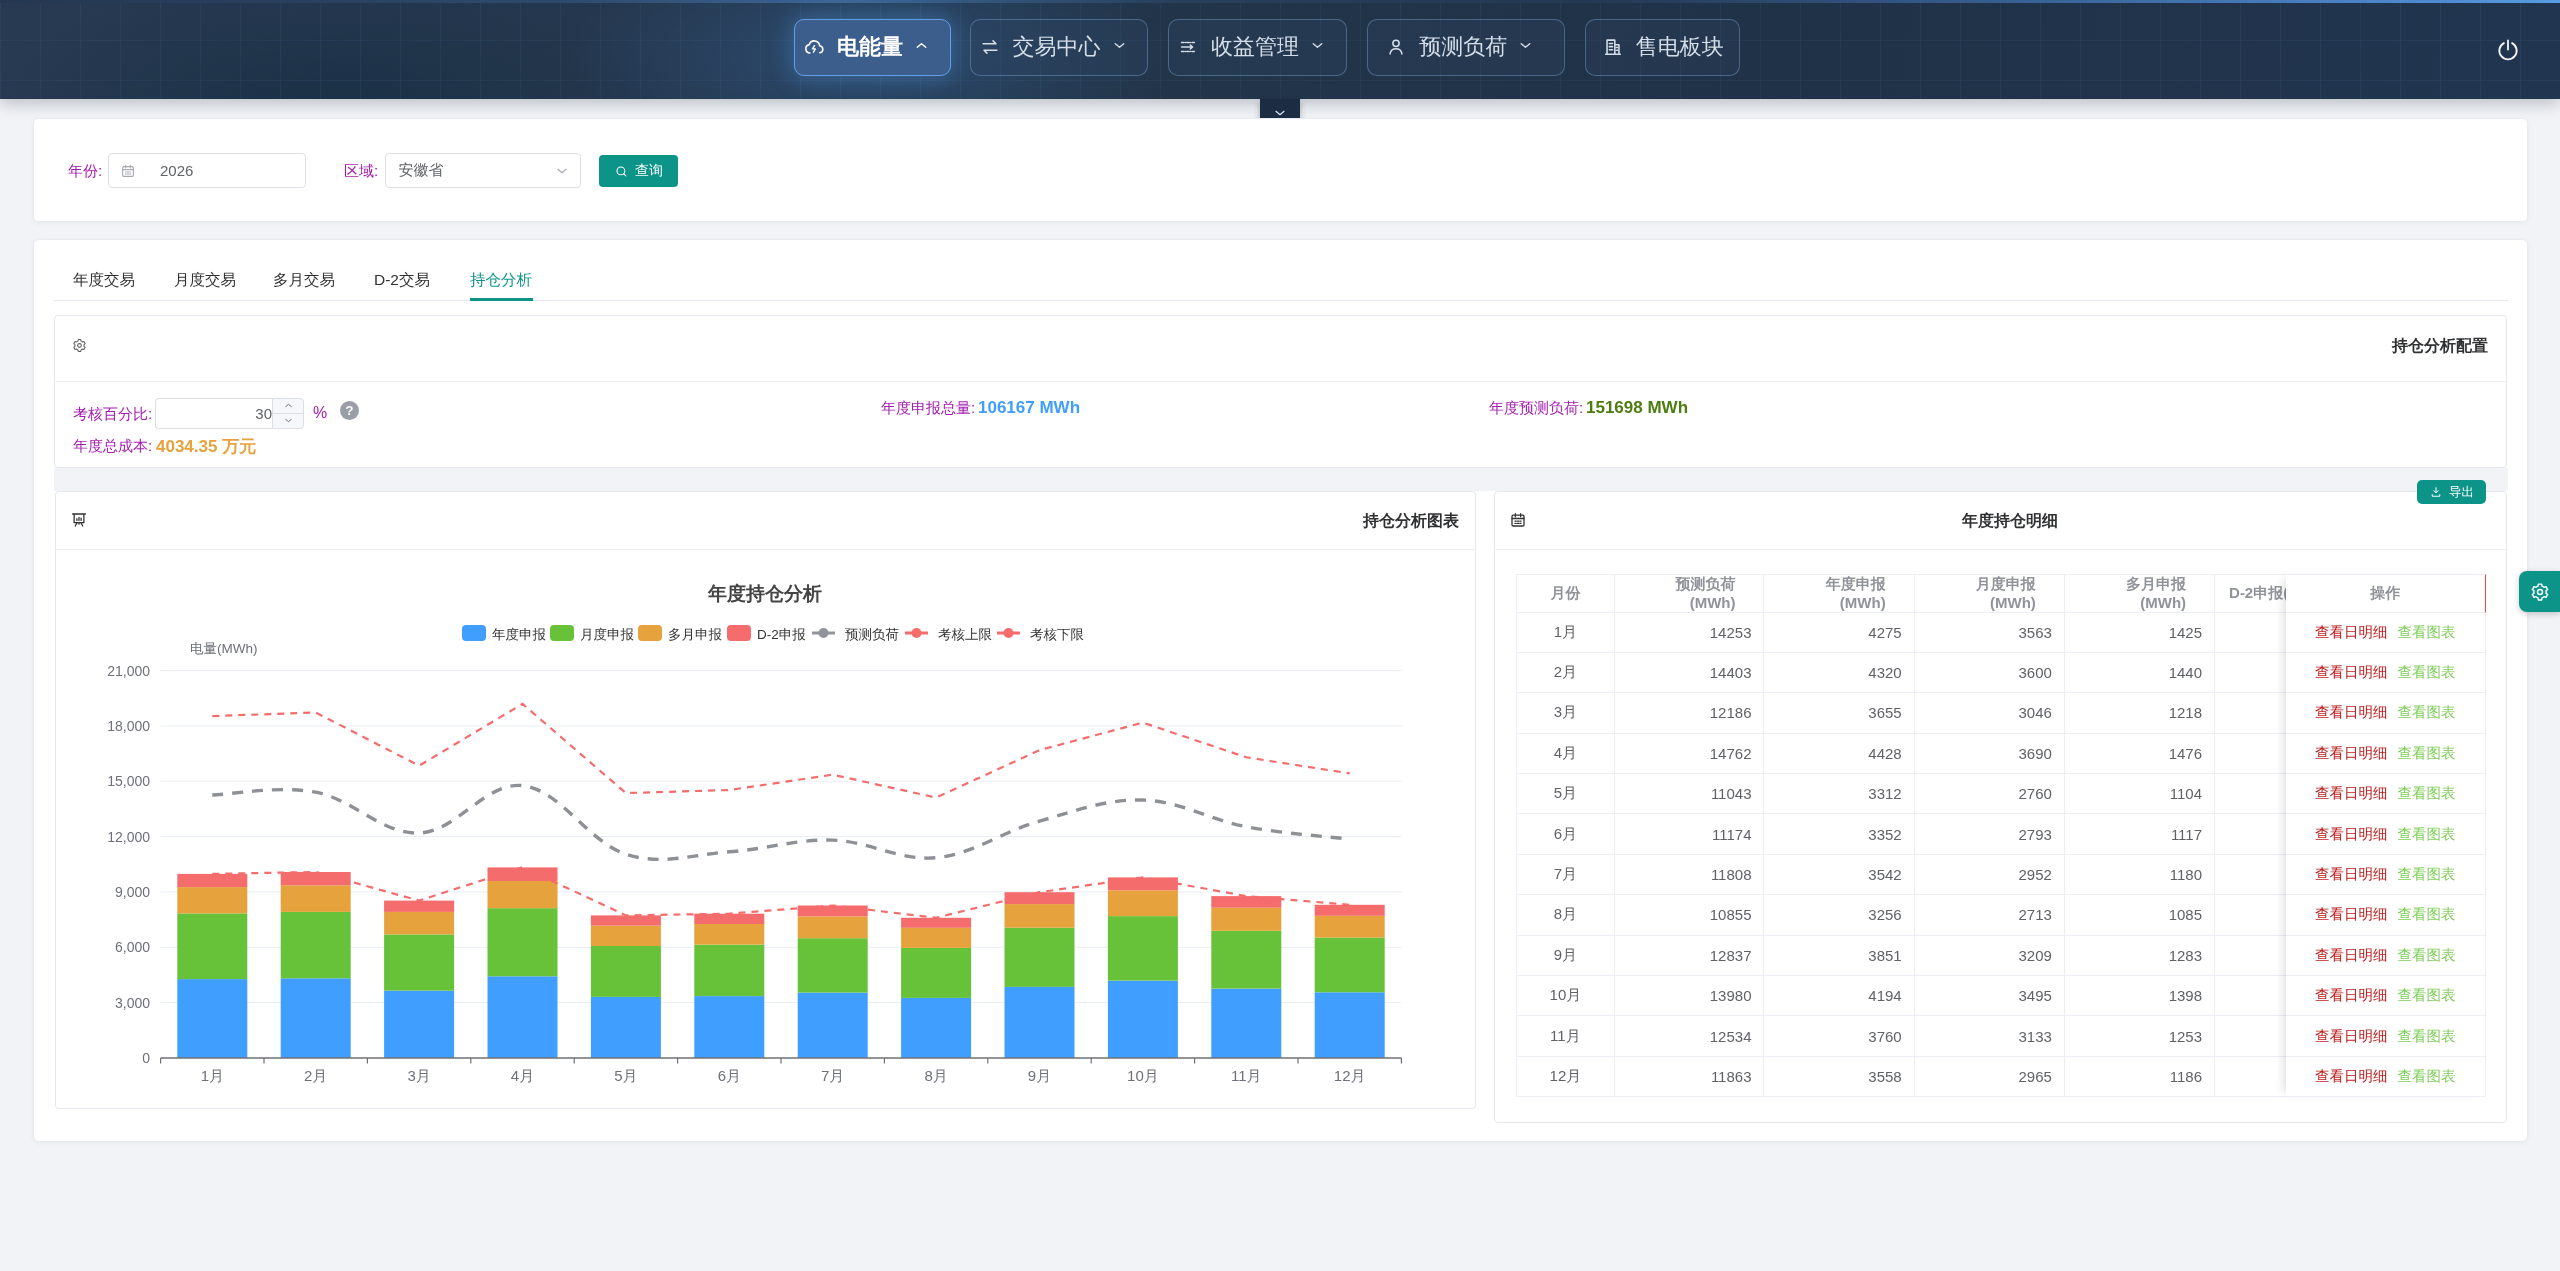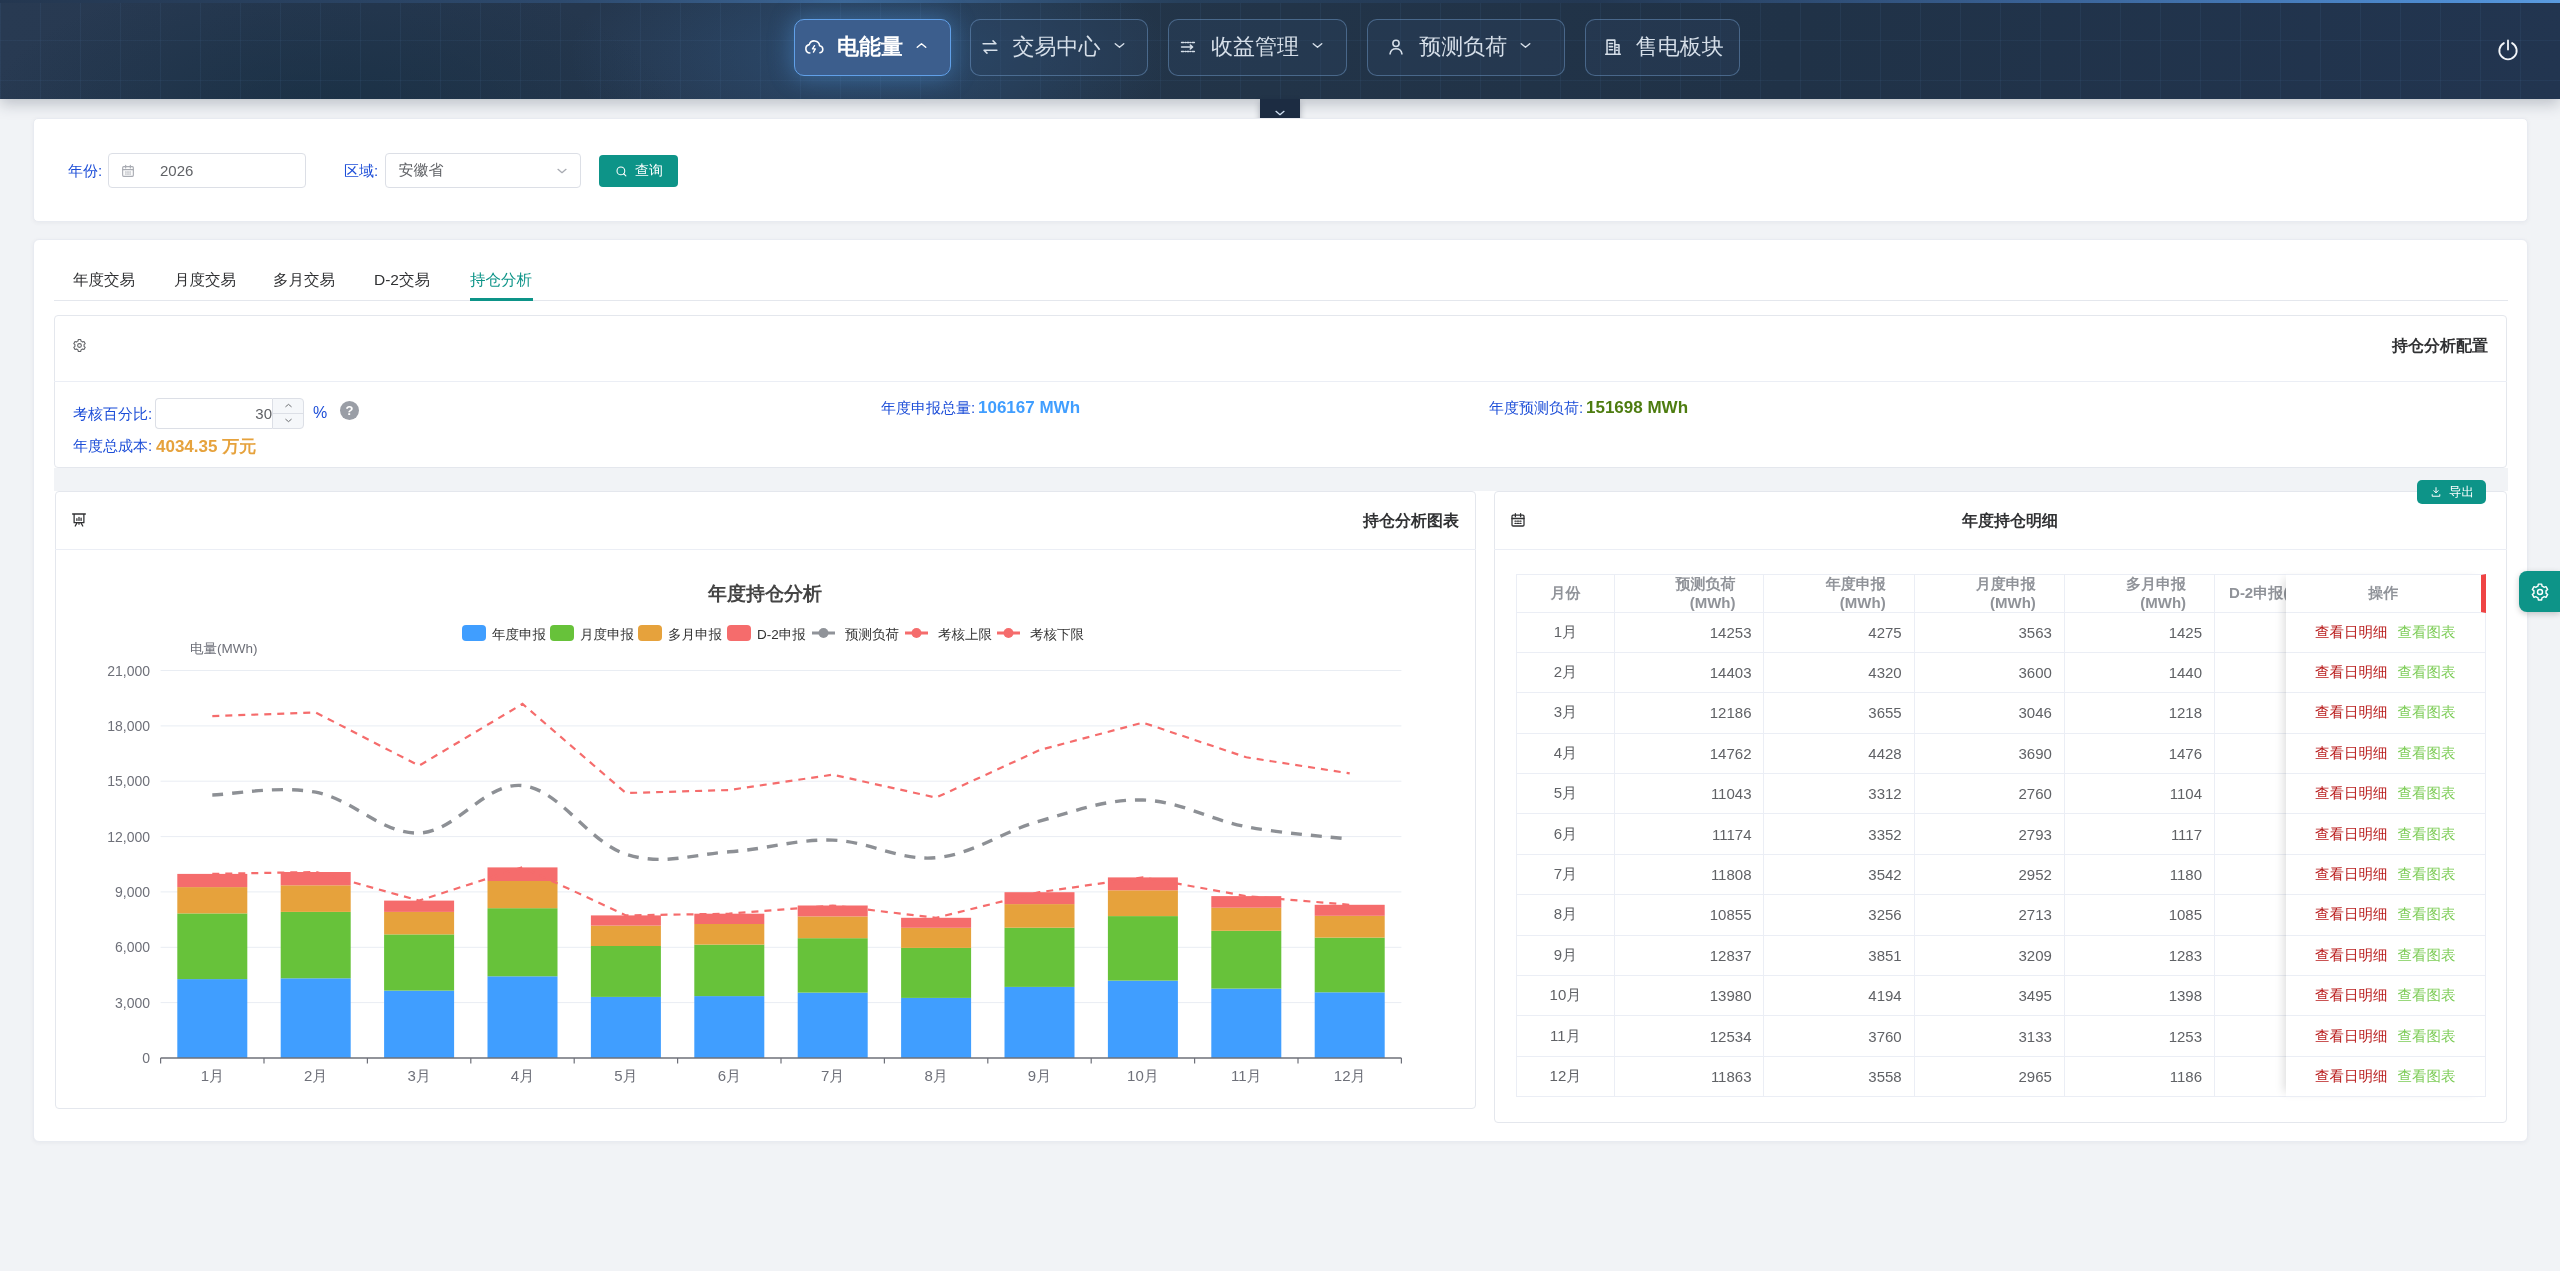--- a/index.html
+++ b/index.html
@@ -22,21 +22,21 @@
 display:flex;align-items:center;justify-content:center;color:#d6dfe9;font-size:22px;background:rgba(46,70,100,.30)}
 .navbtn svg{margin-right:12px}
 .navbtn .chv{margin-left:10px;margin-right:0}
 .navbtn.active{background:#3c5e8d;border:1px solid #61A0E8;color:#fff;font-weight:bold;
 box-shadow:0 0 22px 3px rgba(90,160,235,.35);}
 .collapse{position:absolute;left:1260px;top:99px;width:40px;height:30px;background:#1c2c42;
 border-radius:0 0 9px 9px;display:flex;align-items:center;justify-content:center;box-shadow:0 3px 6px rgba(20,30,45,.3)}
 .power{position:absolute;left:2495px;top:37px;width:26px;height:26px;color:#f2f5f8}
 
 .card{position:absolute;background:#fff;border:1px solid #e8ebf1;border-radius:5px;box-shadow:0 1px 4px rgba(60,70,90,.06)}
-.lbl{color:#1d4ed8;font-size:15px}
+.lbl{color:#a21caf;font-size:15px}
 
 .inp{position:absolute;background:#fff;border:1px solid #dcdfe6;border-radius:4px;height:35px;display:flex;align-items:center;color:#606266;font-size:15px}
 .btn-q{position:absolute;left:599px;top:155px;width:79px;height:32px;background:#0d9488;border-radius:4px;color:#fff;
 font-size:14px;display:flex;align-items:center;justify-content:center}
 
 .tab{position:absolute;top:269px;font-size:15.5px;color:#303133;height:22px;line-height:22px}
 .tab.on{color:#0d9488}
 
 .panel{position:absolute;background:#fff;border:1px solid #e4e7ed;border-radius:4px}
 .ptitle{font-weight:bold;font-size:16px;color:#303133}
@@ -415,21 +415,21 @@
           <td>11863</td>
           <td>3558</td>
           <td>2965</td>
           <td>1186</td>
           <td></td>
         </tr>
       </tbody>
     </table>
   </div>
 <div class="abs" style="left:2286px;top:573.5px;width:199.7px;background:#fff;box-shadow:-7px 0 9px -5px rgba(0,0,0,0.14)">
-    <div style="height:39px;border-top:1px solid #ebeef5;border-bottom:1px solid #ebeef5;border-right:5px solid #ef4444;display:flex;align-items:center;justify-content:center;color:#909399;font-weight:bold;font-size:15px">操作</div>
+    <div style="height:39px;border-top:1px solid #ebeef5;border-bottom:1px solid #ebeef5;border-right:1px solid #ef4444;display:flex;align-items:center;justify-content:center;color:#909399;font-weight:bold;font-size:15px">操作</div>
     <div class="oplinks" style="height:40.4px;border-bottom:1px solid #ebeef5;border-right:1px solid #ebeef5;display:flex;align-items:center;justify-content:center">
       <span class="lk1">查看日明细</span>
       <span class="lk2">查看图表</span>
     </div>
     <div class="oplinks" style="height:40.4px;border-bottom:1px solid #ebeef5;border-right:1px solid #ebeef5;display:flex;align-items:center;justify-content:center">
       <span class="lk1">查看日明细</span>
       <span class="lk2">查看图表</span>
     </div>
     <div class="oplinks" style="height:40.4px;border-bottom:1px solid #ebeef5;border-right:1px solid #ebeef5;display:flex;align-items:center;justify-content:center">
       <span class="lk1">查看日明细</span>

